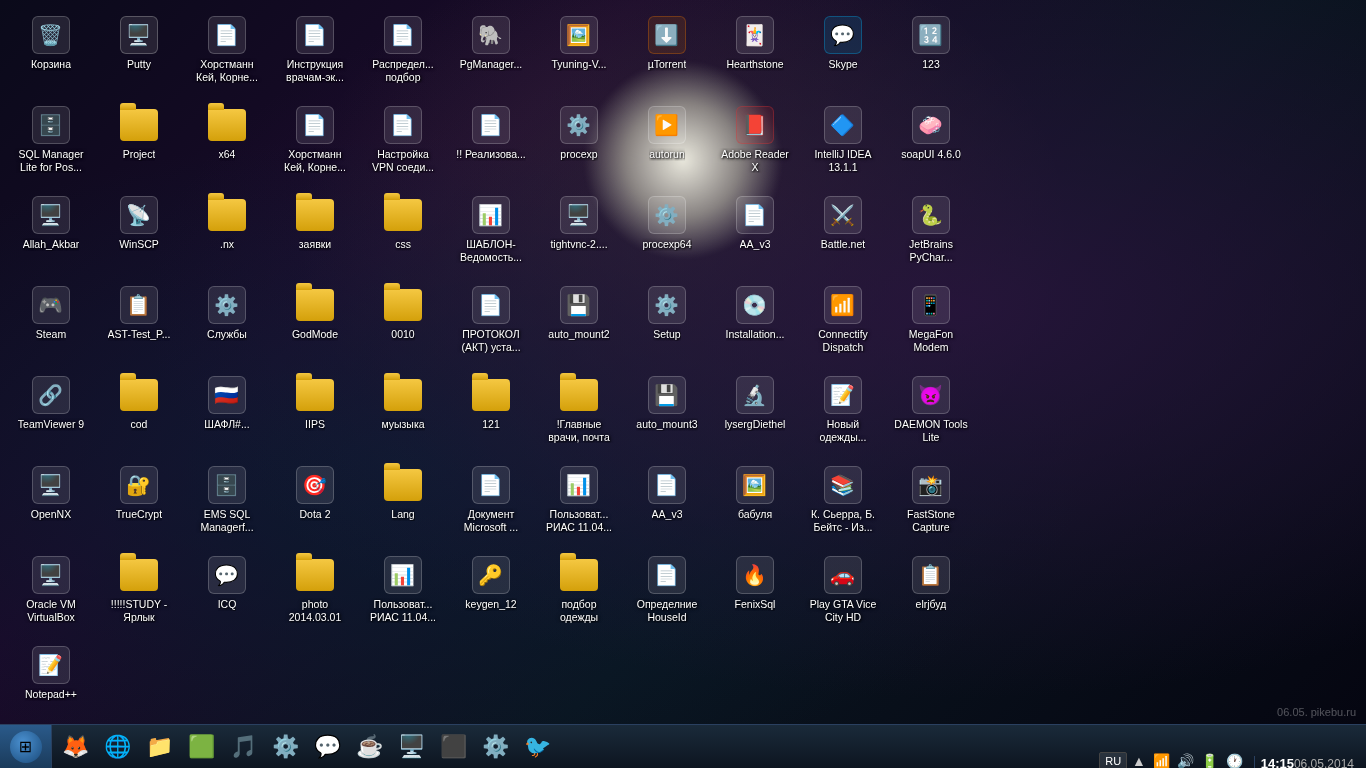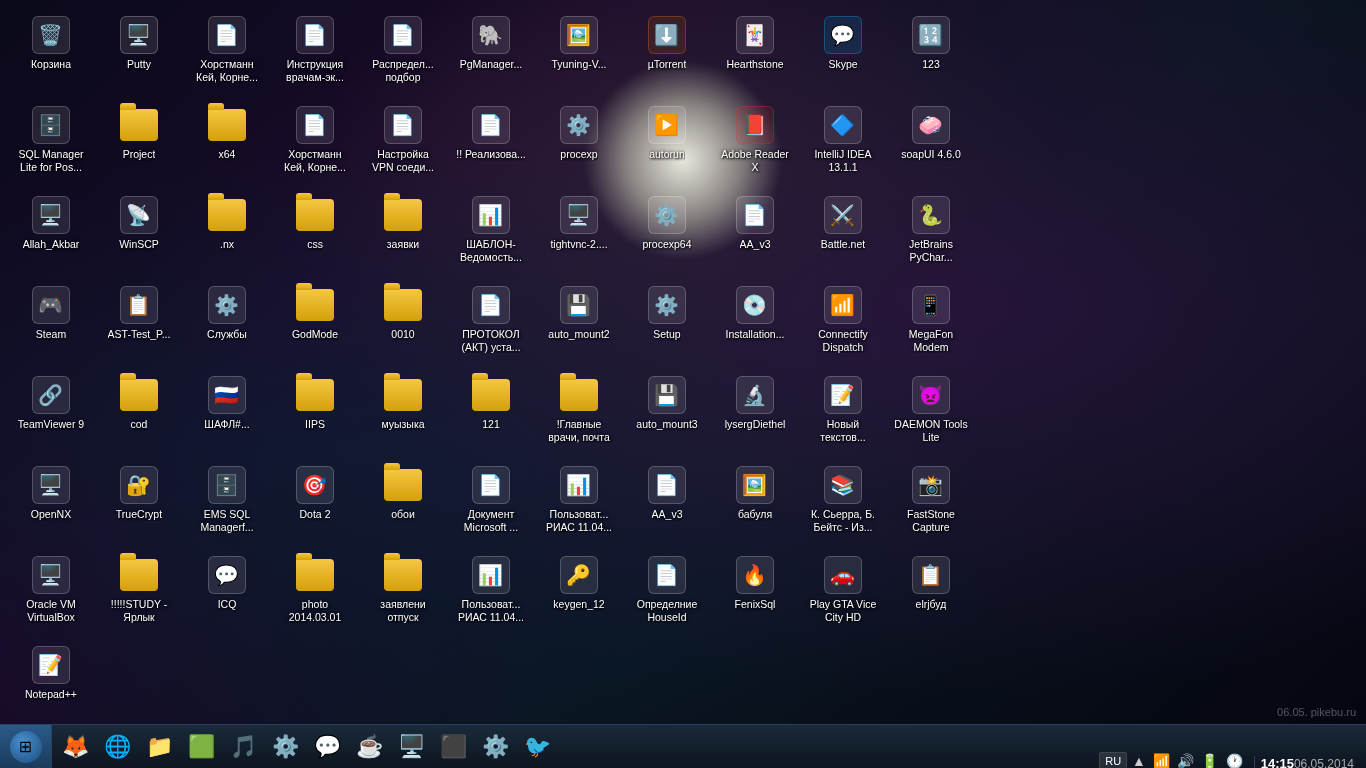--- a/index.html
+++ b/index.html
@@ -398,30 +398,30 @@
       <div class="desktop-icon">
     <div class="icon-img">
           <div class="folder-icon folder-yellow"></div>
         </div>
     <span class="icon-label">.nx</span>
   </div>
       <div class="desktop-icon">
     <div class="icon-img">
           <div class="folder-icon folder-yellow"></div>
         </div>
+    <span class="icon-label">заявки</span>
+  </div>
+      <div class="desktop-icon">
+    <div class="icon-img">
+          <div class="folder-icon folder-yellow"></div>
+        </div>
     <span class="icon-label">css</span>
   </div>
       <div class="desktop-icon">
     <div class="icon-img">
-          <div class="folder-icon folder-yellow"></div>
-        </div>
-    <span class="icon-label">заявки</span>
-  </div>
-      <div class="desktop-icon">
-    <div class="icon-img">
           <div class="app-box" style="background:rgba(255,255,255,0.1); border:1px solid rgba(255,255,255,0.2);">📊</div>
         </div>
     <span class="icon-label">ШАБЛОН- Ведомость...</span>
   </div>
       <div class="desktop-icon">
     <div class="icon-img">
           <div class="app-box" style="background:rgba(255,255,255,0.1); border:1px solid rgba(255,255,255,0.2);">🖥️</div>
         </div>
     <span class="icon-label">tightvnc-2....</span>
   </div>
@@ -566,21 +566,21 @@
       <div class="desktop-icon">
     <div class="icon-img">
           <div class="app-box" style="background:rgba(255,255,255,0.1); border:1px solid rgba(255,255,255,0.2);">🔬</div>
         </div>
     <span class="icon-label">lysergDiethel</span>
   </div>
       <div class="desktop-icon">
     <div class="icon-img">
           <div class="app-box" style="background:rgba(255,255,255,0.1); border:1px solid rgba(255,255,255,0.2);">📝</div>
         </div>
-    <span class="icon-label">Новый текстов...</span>
+    <span class="icon-label">Новый одежды...</span>
   </div>
       <div class="desktop-icon">
     <div class="icon-img">
           <div class="app-box" style="background:rgba(255,255,255,0.1); border:1px solid rgba(255,255,255,0.2);">👿</div>
         </div>
     <span class="icon-label">DAEMON Tools Lite</span>
   </div>
       <div class="desktop-icon">
     <div class="icon-img">
           <div class="app-box" style="background:rgba(255,255,255,0.1); border:1px solid rgba(255,255,255,0.2);">🖥️</div>
@@ -602,21 +602,21 @@
       <div class="desktop-icon">
     <div class="icon-img">
           <div class="app-box" style="background:rgba(255,255,255,0.1); border:1px solid rgba(255,255,255,0.2);">🎯</div>
         </div>
     <span class="icon-label">Dota 2</span>
   </div>
       <div class="desktop-icon">
     <div class="icon-img">
           <div class="folder-icon folder-yellow"></div>
         </div>
-    <span class="icon-label">обои</span>
+    <span class="icon-label">Lang</span>
   </div>
       <div class="desktop-icon">
     <div class="icon-img">
           <div class="app-box" style="background:rgba(255,255,255,0.1); border:1px solid rgba(255,255,255,0.2);">📄</div>
         </div>
     <span class="icon-label">Документ Microsoft ...</span>
   </div>
       <div class="desktop-icon">
     <div class="icon-img">
           <div class="app-box" style="background:rgba(255,255,255,0.1); border:1px solid rgba(255,255,255,0.2);">📊</div>
@@ -666,35 +666,35 @@
     <span class="icon-label">ICQ</span>
   </div>
       <div class="desktop-icon">
     <div class="icon-img">
           <div class="folder-icon folder-yellow"></div>
         </div>
     <span class="icon-label">photo 2014.03.01</span>
   </div>
       <div class="desktop-icon">
     <div class="icon-img">
-          <div class="folder-icon folder-yellow"></div>
-        </div>
-    <span class="icon-label">заявлени отпуск</span>
-  </div>
-      <div class="desktop-icon">
-    <div class="icon-img">
           <div class="app-box" style="background:rgba(255,255,255,0.1); border:1px solid rgba(255,255,255,0.2);">📊</div>
         </div>
     <span class="icon-label">Пользоват... РИАС 11.04...</span>
   </div>
       <div class="desktop-icon">
     <div class="icon-img">
           <div class="app-box" style="background:rgba(255,255,255,0.1); border:1px solid rgba(255,255,255,0.2);">🔑</div>
         </div>
     <span class="icon-label">keygen_12</span>
+  </div>
+      <div class="desktop-icon">
+    <div class="icon-img">
+          <div class="folder-icon folder-yellow"></div>
+        </div>
+    <span class="icon-label">подбор одежды</span>
   </div>
       <div class="desktop-icon">
     <div class="icon-img">
           <div class="app-box" style="background:rgba(255,255,255,0.1); border:1px solid rgba(255,255,255,0.2);">📄</div>
         </div>
     <span class="icon-label">Определние HouseId</span>
   </div>
       <div class="desktop-icon">
     <div class="icon-img">
           <div class="app-box" style="background:rgba(255,255,255,0.1); border:1px solid rgba(255,255,255,0.2);">🔥</div>

